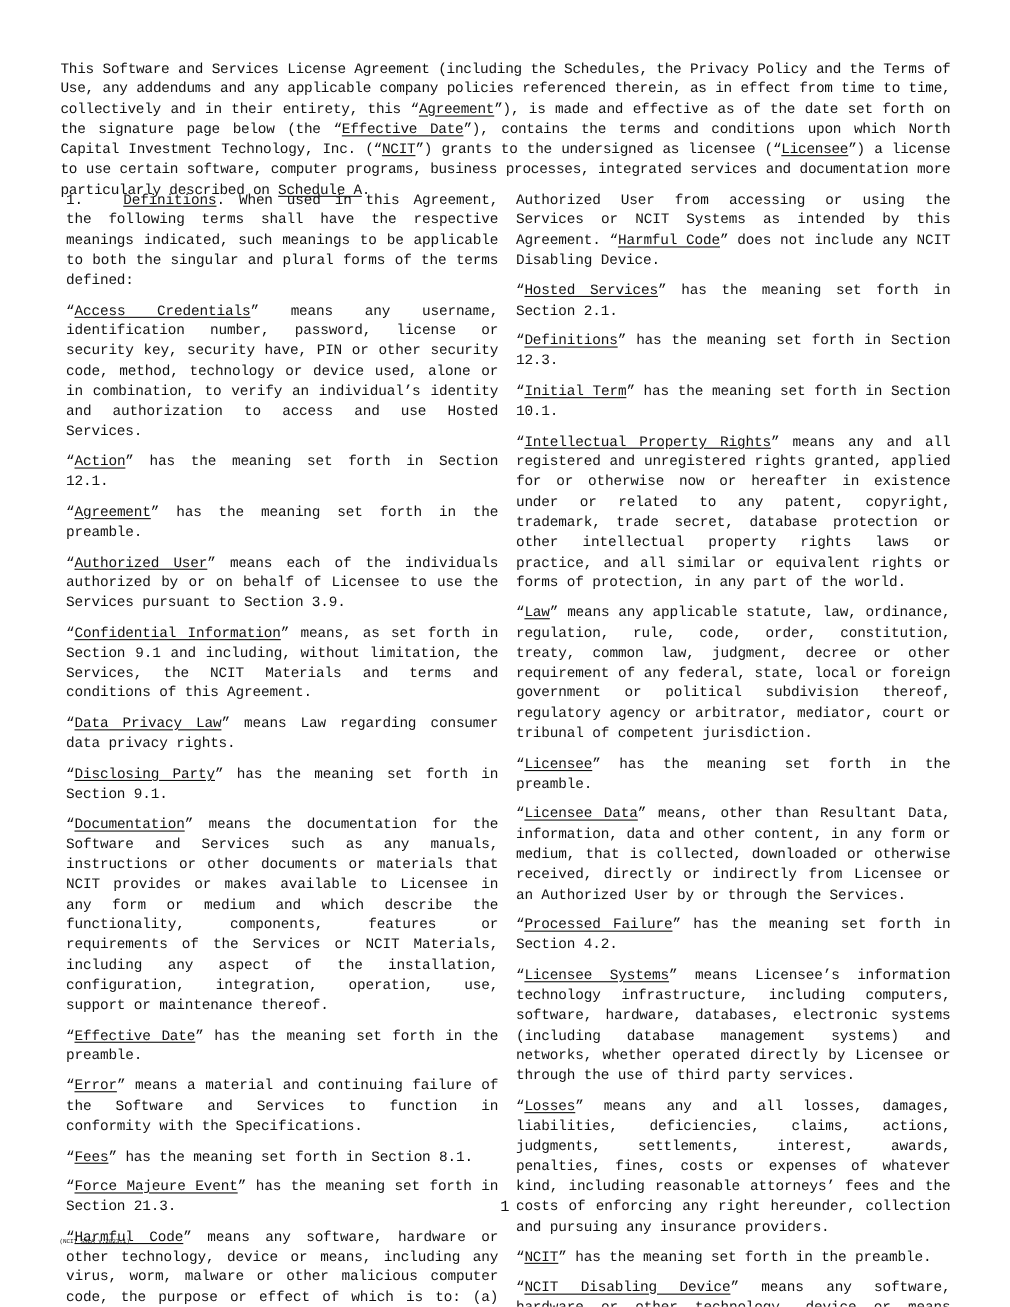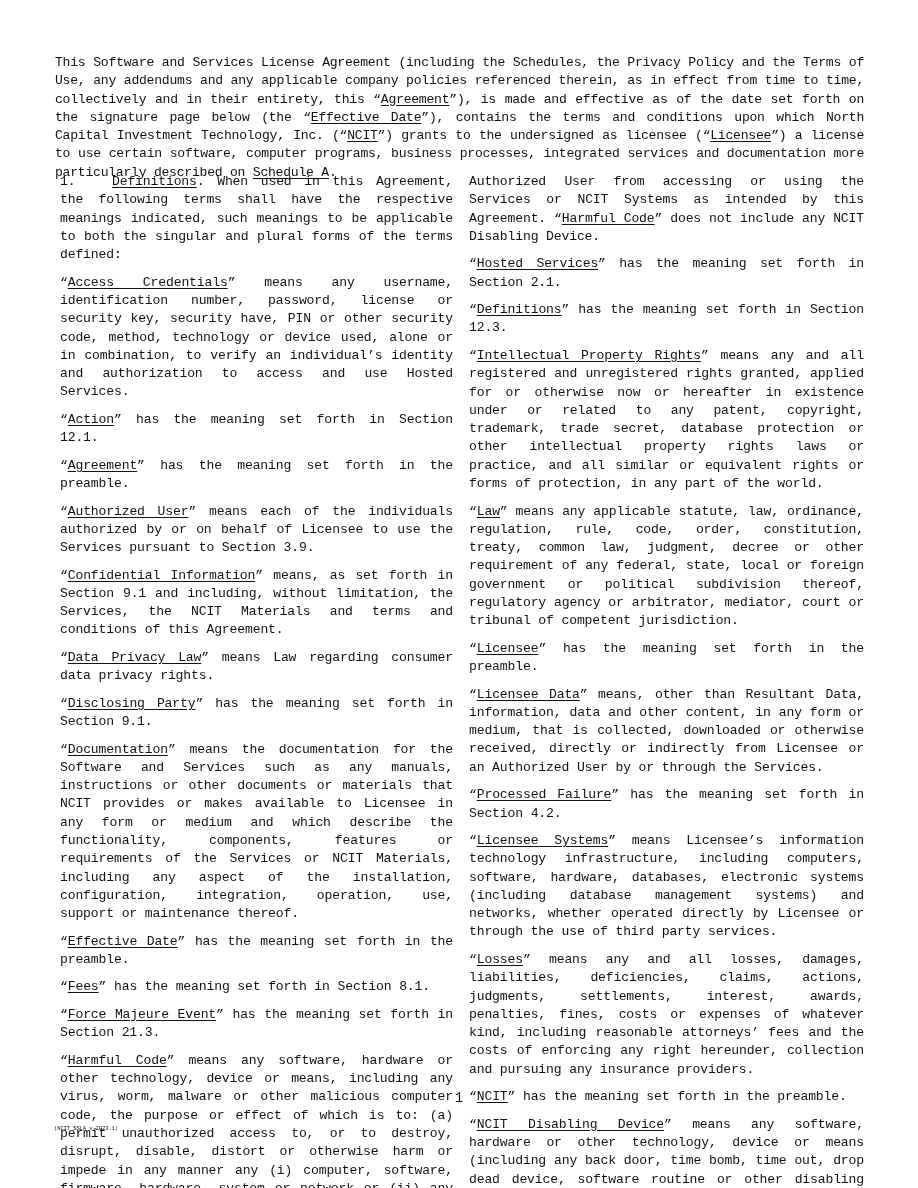--- a/index.html
+++ b/index.html
@@ -47,31 +47,33 @@
     <div id="left-defs">
         <p><span>“</span><u>Access Credentials</u><span>” means any username, identification number, password, license or security key, security have, PIN or other security code, method, technology or device used, alone or in combination, to verify an individual’s identity and authorization to access and use Hosted Services.</span></p>
         <p><span>“</span><u>Action</u><span>” has the meaning set forth in Section 12.1.</span></p>
         <p><span>“</span><u>Agreement</u><span>” has the meaning set forth in the preamble.</span></p>
         <p><span>“</span><u>Authorized User</u><span>” means each of the individuals authorized by or on behalf of Licensee to use the Services pursuant to Section 3.9.</span></p>
         <p><span>“</span><u>Confidential Information</u><span>” means, as set forth in Section 9.1 and including, without limitation, the Services, the NCIT Materials and terms and conditions of this Agreement.</span></p>
         <p><span>“</span><u>Data Privacy Law</u><span>” means Law regarding consumer data privacy rights.</span></p>
         <p><span>“</span><u>Disclosing Party</u><span>” has the meaning set forth in Section 9.1.</span></p>
         <p><span>“</span><u>Documentation</u><span>” means the documentation for the Software and Services such as any manuals, instructions or other documents or materials that NCIT provides or makes available to Licensee in any form or medium and which describe the functionality, components, features or requirements of the Services or NCIT Materials, including any aspect of the installation, configuration, integration, operation, use, support or maintenance thereof.</span></p>
         <p><span>“</span><u>Effective Date</u><span>” has the meaning set forth in the preamble.</span></p>
+        <p><span>“</span><u>Error</u><span>” means a material and continuing failure of the Software and Services to function in conformity with the Specifications.</span></p>
         <p><span>“</span><u>Fees</u><span>” has the meaning set forth in Section 8.1.</span></p>
         <p><span>“</span><u>Force Majeure Event</u><span>” has the meaning set forth in Section 21.3.</span></p>
         <p><span>“</span><u>Harmful Code</u><span>” means any software, hardware or other technology, device or means, including any virus, worm, malware or other malicious computer code, the purpose or effect of which is to: (a) permit unauthorized access to, or to destroy, disrupt, disable, distort or otherwise harm or impede in any manner any (i) computer, software, firmware, hardware, system or network or (ii) any application or function of any of the foregoing or the security, integrity, confidentiality or use of any data Processed thereby; or (b) prevent Licensee or any</span></p>
       </div>
   </div>
 
   <div class="col right">
     <p class="cont"><span>Authorized User from accessing or using the Services or NCIT Systems as intended by this Agreement. “</span><u>Harmful Code</u><span>” does not include any NCIT Disabling Device.</span></p>
     <div id="right-defs">
         <p><span>“</span><u>Hosted Services</u><span>” has the meaning set forth in Section 2.1.</span></p>
         <p><span>“</span><u>Definitions</u><span>” has the meaning set forth in Section 12.3.</span></p>
+        <p><span>“</span><u>Initial Term</u><span>” has the meaning set forth in Section 10.1.</span></p>
         <p><span>“</span><u>Intellectual Property Rights</u><span>” means any and all registered and unregistered rights granted, applied for or otherwise now or hereafter in existence under or related to any patent, copyright, trademark, trade secret, database protection or other intellectual property rights laws or practice, and all similar or equivalent rights or forms of protection, in any part of the world.</span></p>
         <p><span>“</span><u>Law</u><span>” means any applicable statute, law, ordinance, regulation, rule, code, order, constitution, treaty, common law, judgment, decree or other requirement of any federal, state, local or foreign government or political subdivision thereof, regulatory agency or arbitrator, mediator, court or tribunal of competent jurisdiction.</span></p>
         <p><span>“</span><u>Licensee</u><span>” has the meaning set forth in the preamble.</span></p>
         <p><span>“</span><u>Licensee Data</u><span>” means, other than Resultant Data, information, data and other content, in any form or medium, that is collected, downloaded or otherwise received, directly or indirectly from Licensee or an Authorized User by or through the Services.</span></p>
         <p><span>“</span><u>Processed Failure</u><span>” has the meaning set forth in Section 4.2.</span></p>
         <p><span>“</span><u>Licensee Systems</u><span>” means Licensee’s information technology infrastructure, including computers, software, hardware, databases, electronic systems (including database management systems) and networks, whether operated directly by Licensee or through the use of third party services.</span></p>
         <p><span>“</span><u>Losses</u><span>” means any and all losses, damages, liabilities, deficiencies, claims, actions, judgments, settlements, interest, awards, penalties, fines, costs or expenses of whatever kind, including reasonable attorneys’ fees and the costs of enforcing any right hereunder, collection and pursuing any insurance providers.</span></p>
         <p><span>“</span><u>NCIT</u><span>” has the meaning set forth in the preamble.</span></p>
         <p><span>“</span><u>NCIT Disabling Device</u><span>” means any software, hardware or other technology, device or means (including any back door, time bomb, time out, drop dead device, software routine or other disabling device) used by NCIT or its designee to disable any</span></p>
       </div>

